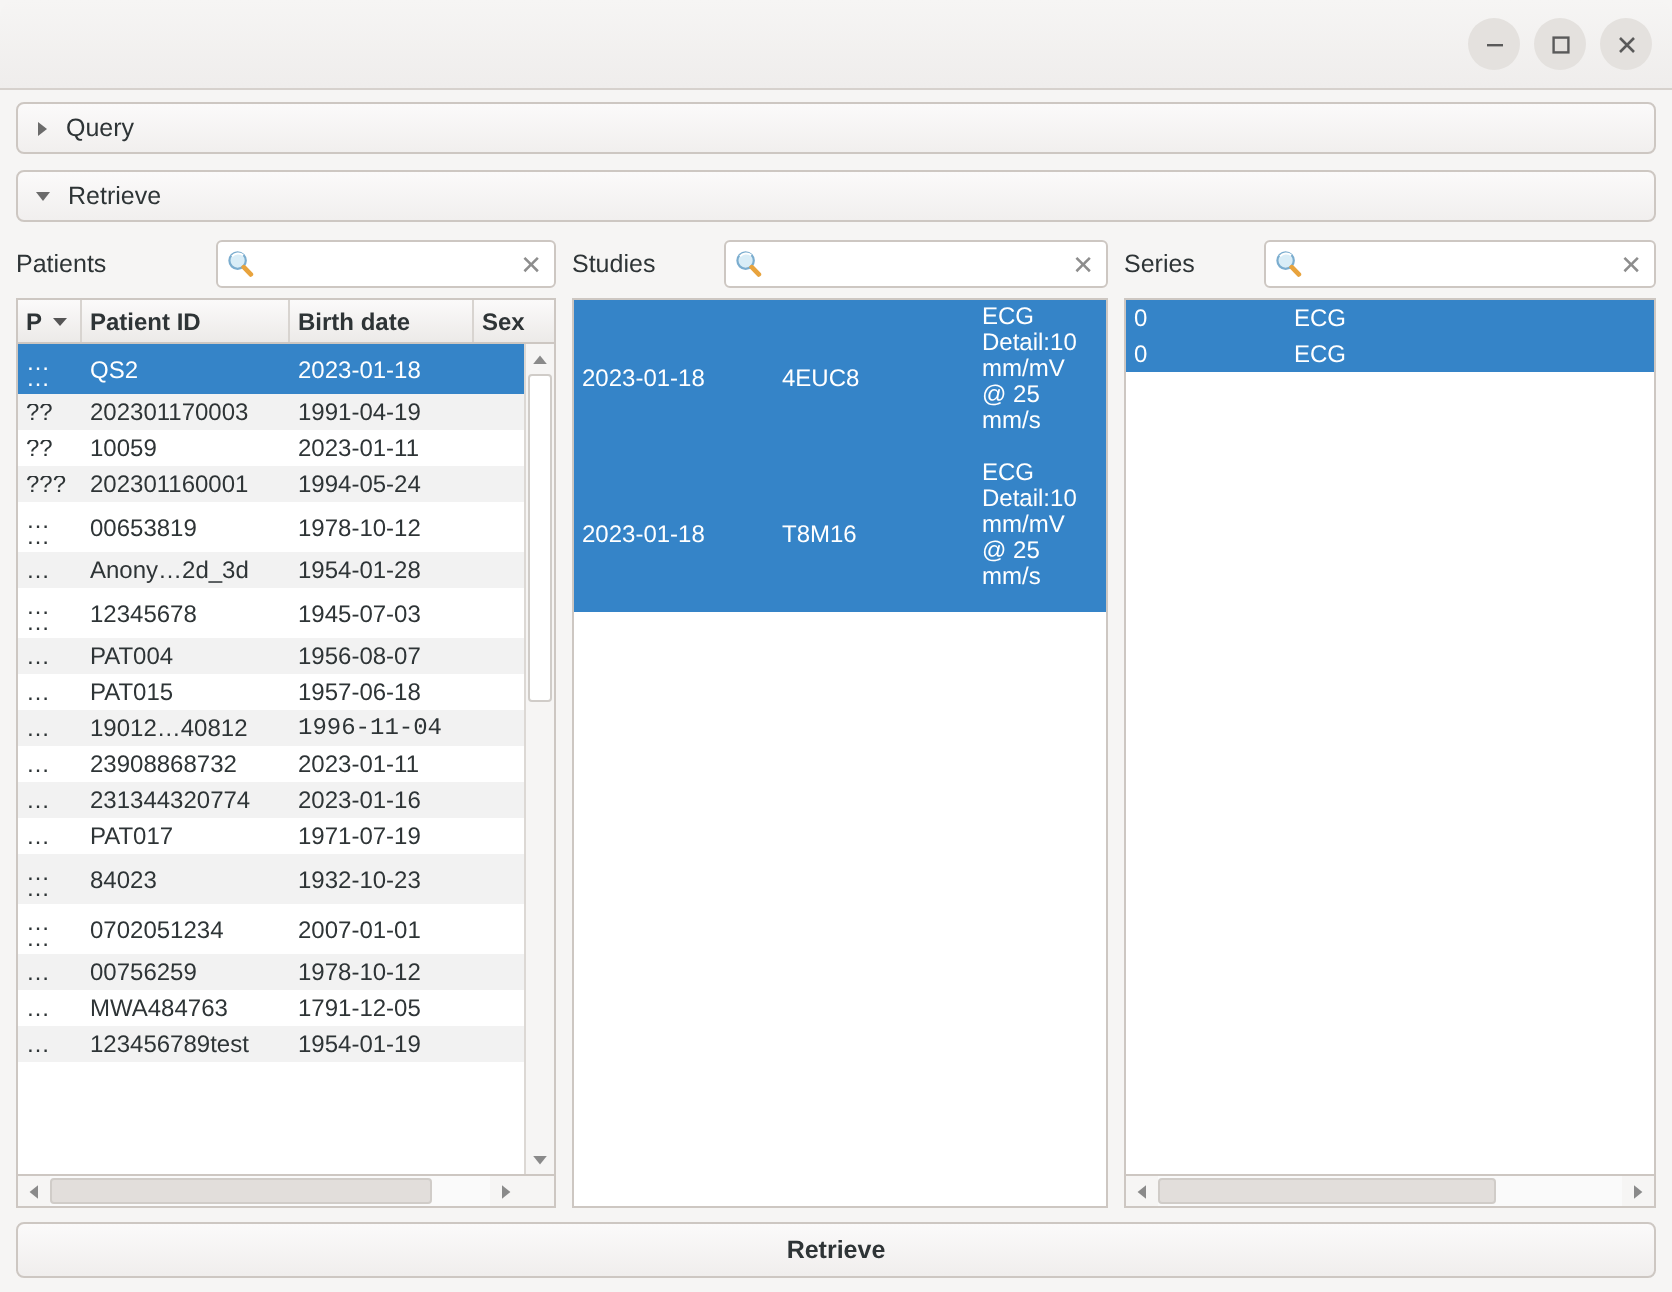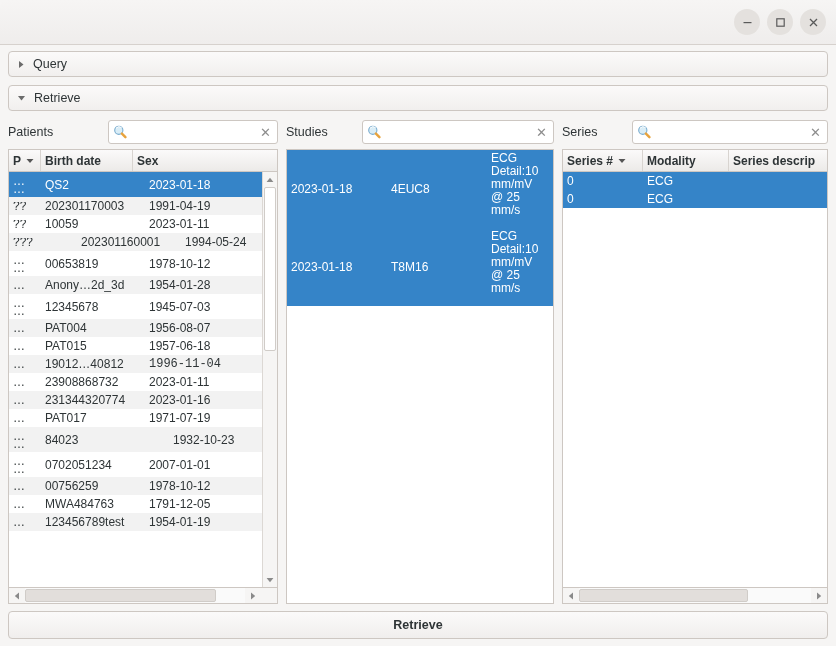--- a/index.html
+++ b/index.html
@@ -309,20 +309,23 @@
         <div class="tableframe">
           <div class="thead">
             <div class="th" style="width:32px">
               <span>P</span>
               <span class="sorttri">
                 <svg width="8" height="6" viewBox="0 0 8 6">
                     <path d="M0.5 1 L7.5 1 L4 5 Z" fill="#555"></path>
                   </svg>
               </span>
             </div>
+            <div class="th" style="width:104px">
+              <span>Patient ID</span>
+            </div>
             <div class="th" style="width:92px">
               <span>Birth date</span>
             </div>
             <div class="th" style="width:40px;border-right:0">
               <span>Sex</span>
             </div>
           </div>
 
           <div class="tbody-wrap">
             <div class="tbody" id="patients-body">
@@ -356,21 +359,21 @@
                   <div class="td" style="width: 104px;">10059</div>
                   <div class="td" style="width: 92px;">2023-01-11</div>
                   <div class="td" style="width: 40px;"></div>
                 </div>
                 <div class="trow alt" style="height: 18px;">
                   <div class="td" style="width: 32px;">
                     <div class="pname-cell">
                       <span>???</span>
                     </div>
                   </div>
-                  <div class="td" style="width: 104px; margin-left: 36px;">202301160001</div>
+                  <div class="td" style="width: 104px;">202301160001</div>
                   <div class="td" style="width: 92px;">1994-05-24</div>
                   <div class="td" style="width: 40px;"></div>
                 </div>
                 <div class="trow" style="height: 25px;">
                   <div class="td" style="width: 32px;">
                     <div class="pname-cell">
                       <span>…</span>
                       <span>…</span>
                     </div>
                   </div>
@@ -460,21 +463,21 @@
                   <div class="td" style="width: 40px;"></div>
                 </div>
                 <div class="trow alt" style="height: 25px;">
                   <div class="td" style="width: 32px;">
                     <div class="pname-cell">
                       <span>…</span>
                       <span>…</span>
                     </div>
                   </div>
                   <div class="td" style="width: 104px;">84023</div>
-                  <div class="td" style="width: 92px; margin-left: 24px;">1932-10-23</div>
+                  <div class="td" style="width: 92px;">1932-10-23</div>
                   <div class="td" style="width: 40px;"></div>
                 </div>
                 <div class="trow" style="height: 25px;">
                   <div class="td" style="width: 32px;">
                     <div class="pname-cell">
                       <span>…</span>
                       <span>…</span>
                     </div>
                   </div>
                   <div class="td" style="width: 104px;">0702051234</div>
@@ -592,36 +595,20 @@
                 <path d="M3 3.2 A4.1 4.1 0 0 1 8.6 2.6" stroke="#ffffff" stroke-width="1" fill="none"></path>
                 <path d="M8.9 8.6 L12.4 12.2" stroke="#e8a33d" stroke-width="2.4" stroke-linecap="round"></path>
               </svg>
             </span>
             <input type="text" value="" placeholder="" style="">
             <span class="clear">✕</span>
           </div>
         </div>
 
         <div class="tableframe">
-          <div class="thead">
-            <div class="th" style="width:80px">
-              <span>Series #</span>
-              <span class="sorttri">
-                <svg width="8" height="6" viewBox="0 0 8 6">
-                    <path d="M0.5 1 L7.5 1 L4 5 Z" fill="#555"></path>
-                  </svg>
-              </span>
-            </div>
-            <div class="th" style="width:86px">
-              <span>Modality</span>
-            </div>
-            <div class="th" style="width:110px;border-right:0">
-              <span>Series descrip</span>
-            </div>
-          </div>
           <div class="tbody-wrap">
             <div class="tbody" id="series-body">
                 <div class="trow sel" style="height: 18px;">
                   <div class="td" style="width: 80px;">0</div>
                   <div class="td" style="width: 86px;">ECG</div>
                   <div class="td" style="width: 110px;"></div>
                 </div>
                 <div class="trow sel" style="height: 18px;">
                   <div class="td" style="width: 80px;">0</div>
                   <div class="td" style="width: 86px;">ECG</div>

